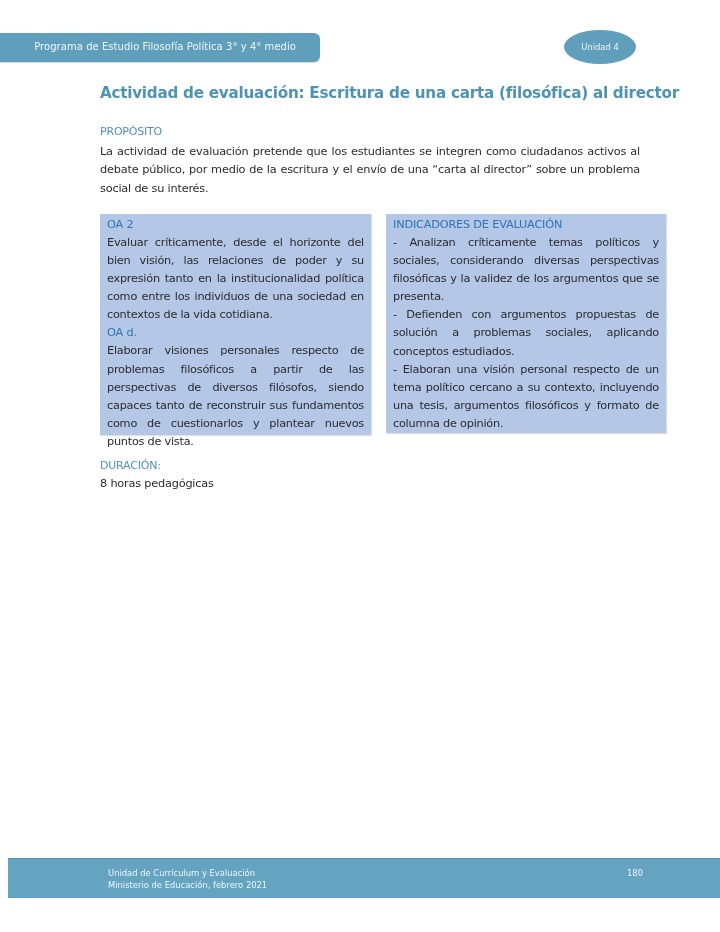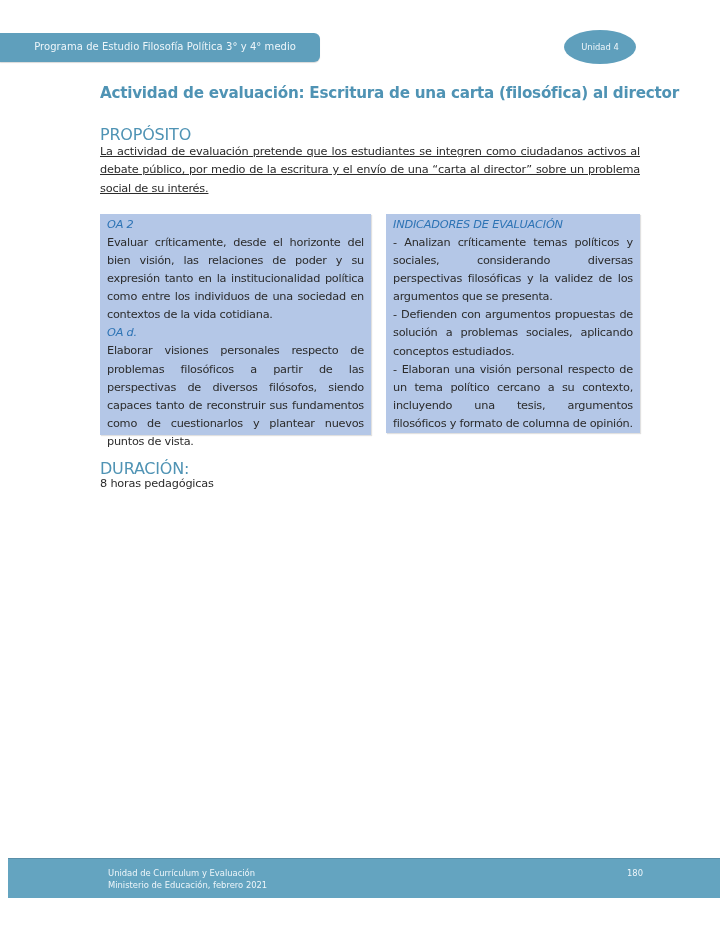--- a/index.html
+++ b/index.html
@@ -22,38 +22,37 @@
     position: absolute; left: 564px; top: 30px; width: 72px; height: 34px;
     background: #5f9fbc; border-radius: 50%;
     display: flex; align-items: center; justify-content: center;
   }
   .unit-oval span { font-size: 8.4px; color: #eef6fa; }
   .page-title {
     position: absolute; left: 100px; top: 84px;
     font-size: 15.2px; color: #4f93b4; white-space: nowrap; letter-spacing: -0.25px; font-weight: bold;
   }
   .section-label {
-    position: absolute; left: 100px; font-size: 16px; color: #4f93b4; letter-spacing: -0.2px;
+    position: absolute; left: 100px; font-size: 11px; color: #4f93b4; letter-spacing: -0.2px;
   }
   .purpose-label { top: 125px; }
   .purpose-text {
     position: absolute; left: 100px; top: 143px; width: 540px;
     font-size: 11.3px; line-height: 18.3px; text-align: justify; color: #2b2b2b;
     letter-spacing: -0.2px;
-    text-decoration: underline;
   }
   .box {
     position: absolute; background: #b4c7e7;
     box-shadow: 1px 1px 1px rgba(0,0,0,0.12);
     padding: 2px 7px 0 7px; box-sizing: border-box;
   }
   .box-left { left: 100px; top: 214px; width: 271px; height: 221px; }
-  .box-right { left: 386px; top: 214px; width: 254px; height: 219px; }
+  .box-right { left: 386px; top: 214px; width: 280px; height: 219px; }
   .box-heading {
-    font-size: 11.3px; color: #2e74b5; line-height: 18px; letter-spacing: -0.2px; font-style: italic;
+    font-size: 11.3px; color: #2e74b5; line-height: 18px; letter-spacing: -0.2px;
   }
   .box-text {
     font-size: 11.3px; line-height: 18.1px; color: #2b2b2b; text-align: justify;
     letter-spacing: -0.25px;
   }
   .duration-label { top: 459px; }
   .duration-text {
     position: absolute; left: 100px; top: 477px;
     font-size: 11.3px; color: #2b2b2b; letter-spacing: -0.2px;
   }

